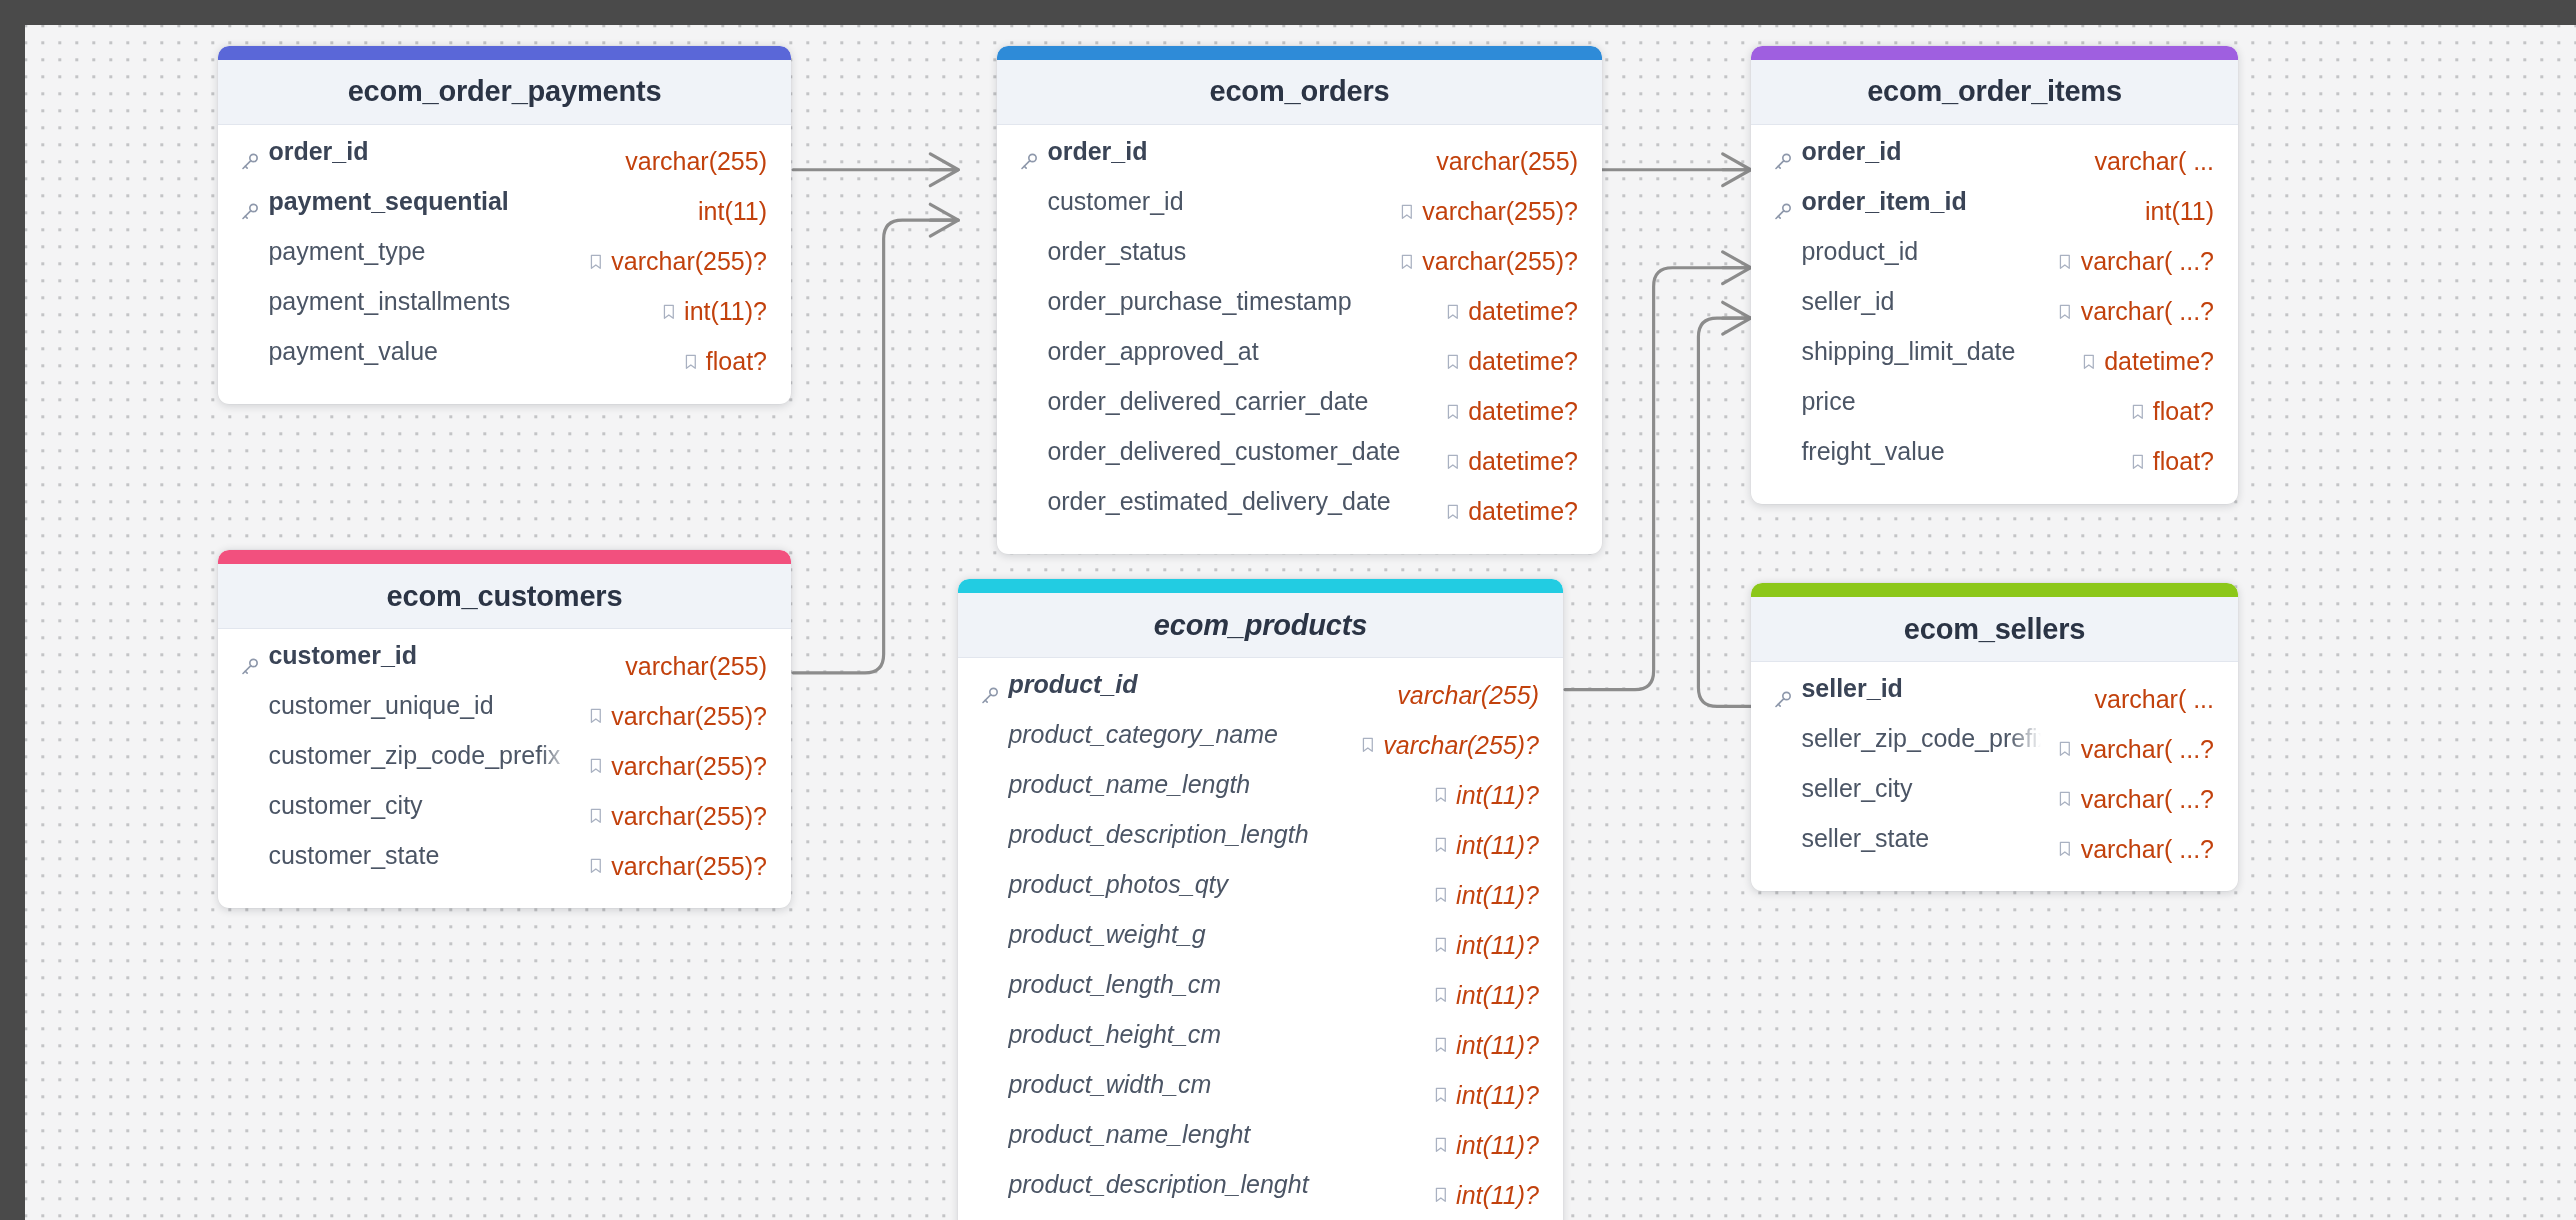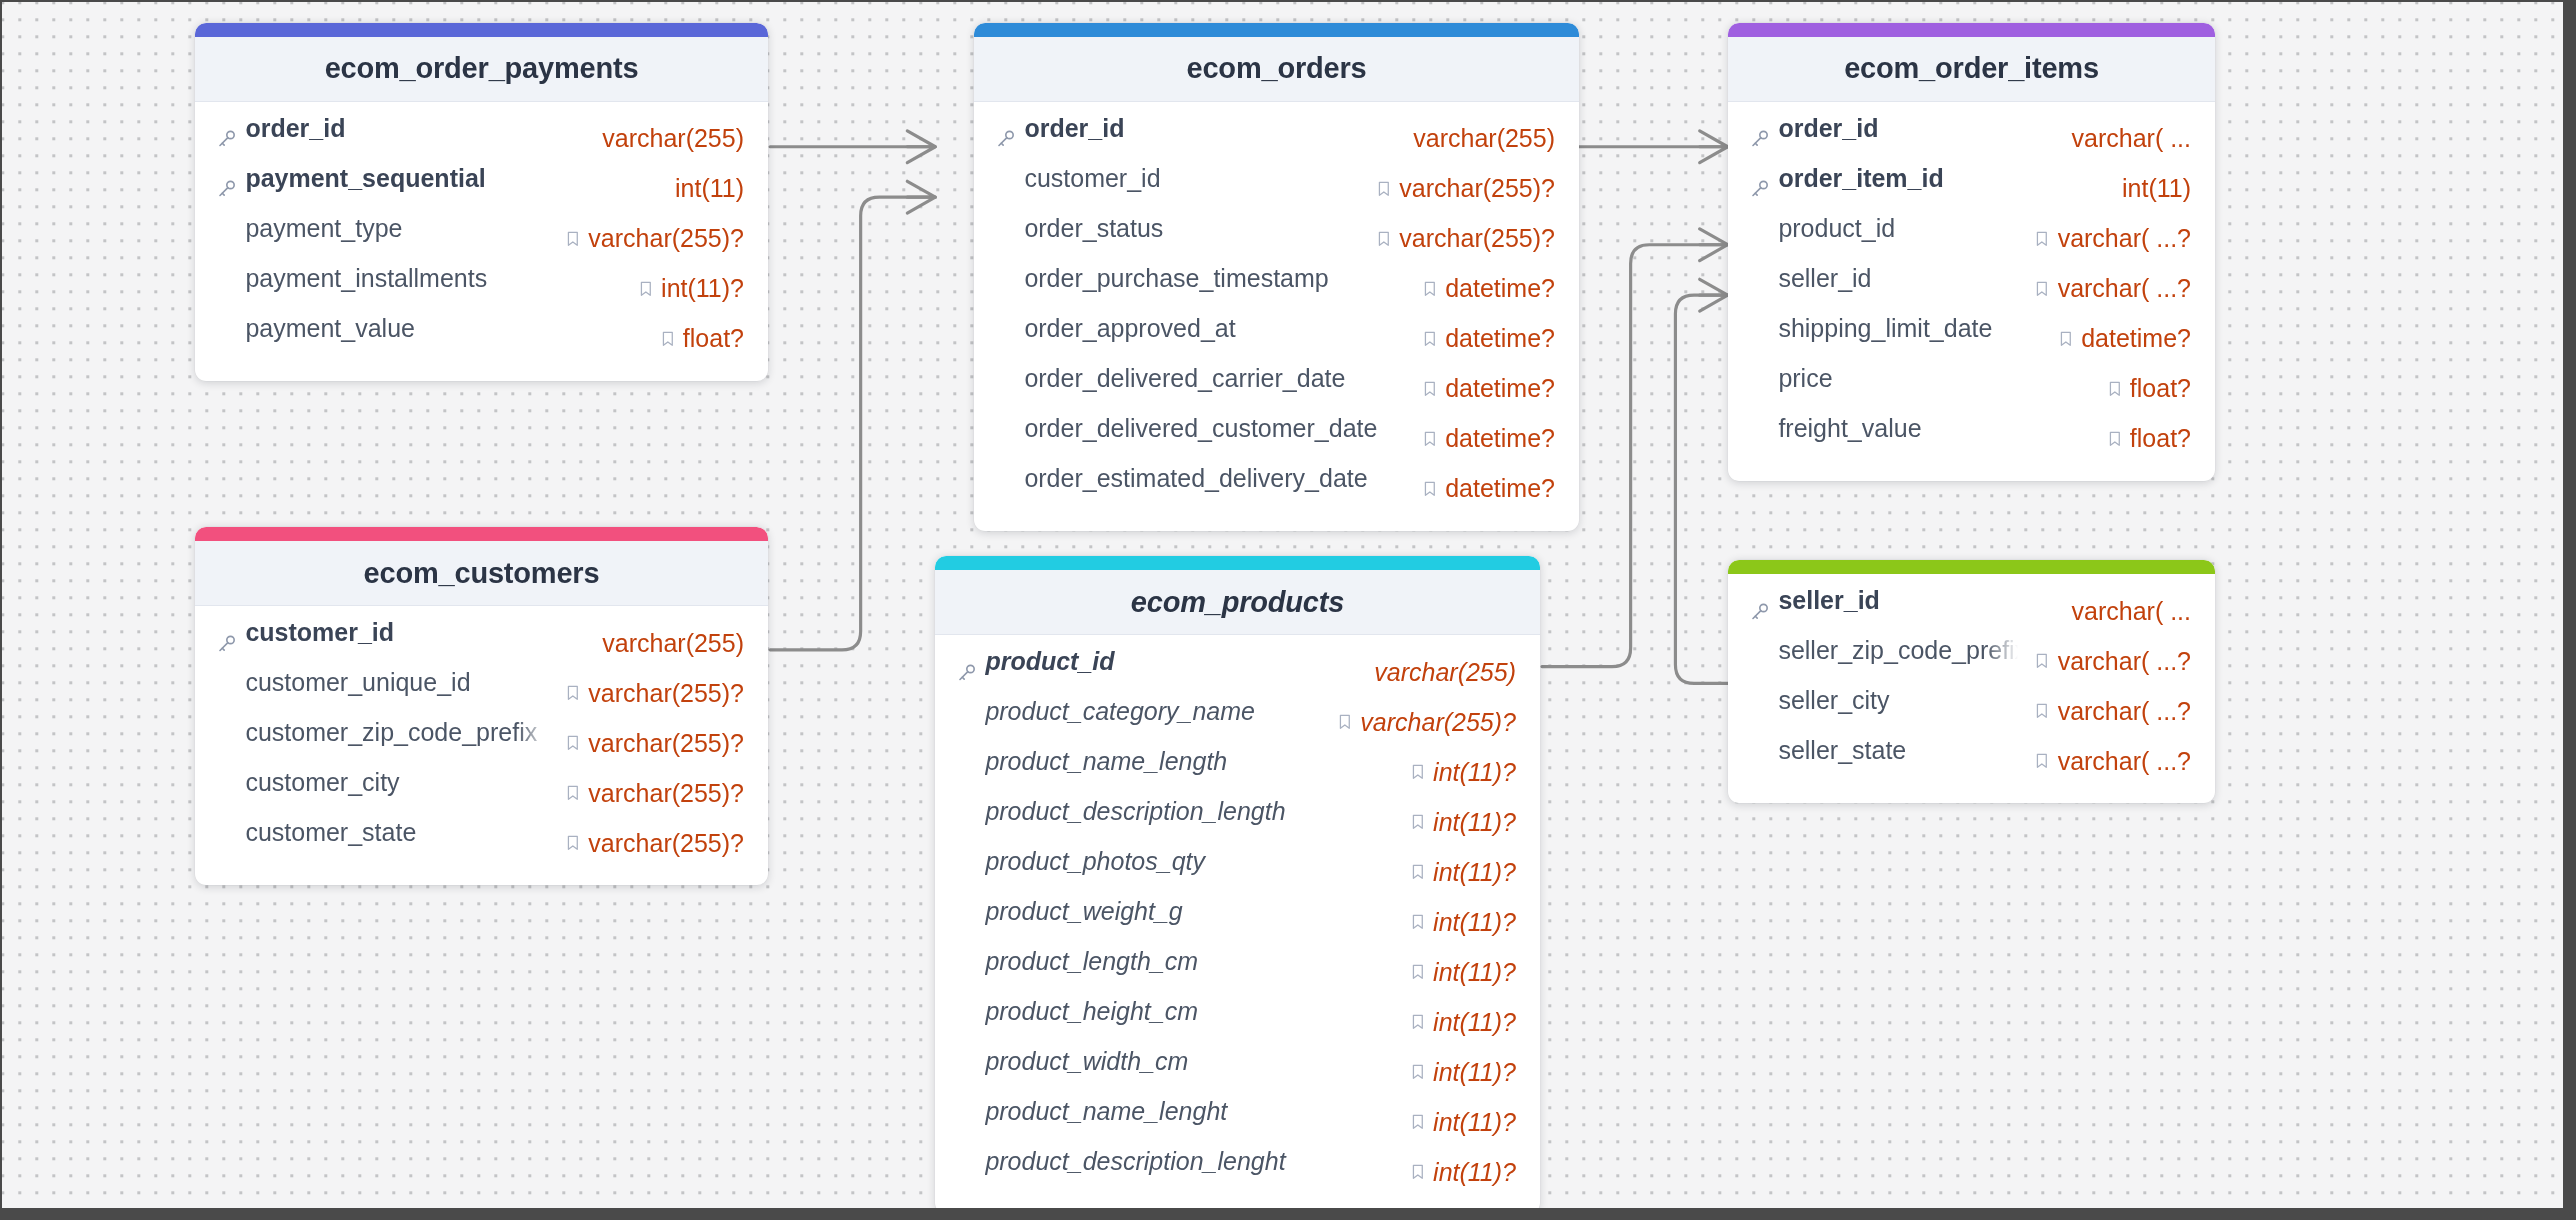--- a/index.html
+++ b/index.html
@@ -9,21 +9,21 @@
     height: 1221px;
     overflow: hidden;
     font-family: "Liberation Sans", sans-serif;
   }
 
   #canvas-frame {
     position: relative;
     width: 2576px;
     height: 1221px;
     background: #4a4a4a;
-    padding: 2px;
+    padding: 25px;
   }
 
   #diagram-canvas {
     position: relative;
     width: 2561px;
     height: 1206px;
     background-color: #f4f4f5;
     background-image: radial-gradient(circle, #c3c4c6 1.5px, transparent 1.6px);
     background-size: 17px 17px;
     background-position: 9.3px 9.3px;
@@ -618,20 +618,23 @@
                     <path d="M6 3.2h12v17.6l-6-4.6-6 4.6z"></path>
                   </svg>
                 </span>
                 <span class="type-text">int(11)?</span>
               </div>
             </div>
           </div>
         </div>
         <div class="table-card" style="left: 1726px; top: 558px; width: 487px;">
           <div class="accent-bar" style="background: rgb(140, 199, 25);"></div>
+          <div class="table-header">
+            <div class="table-title">ecom_sellers</div>
+          </div>
           <div class="table-body">
             <div class="col-row pk">
               <div class="col-key">
                 <svg width="20.5" height="20.5" viewBox="0 0 24 24" fill="none" stroke="currentColor" stroke-width="1.9" stroke-linecap="round" stroke-linejoin="round">
                   <circle cx="15.8" cy="8.2" r="4.3"></circle>
                   <line x1="12.7" y1="11.3" x2="3.5" y2="20.5"></line>
                   <line x1="6.2" y1="17.8" x2="8.4" y2="20"></line>
                 </svg>
               </div>
               <div class="col-name">seller_id</div>

